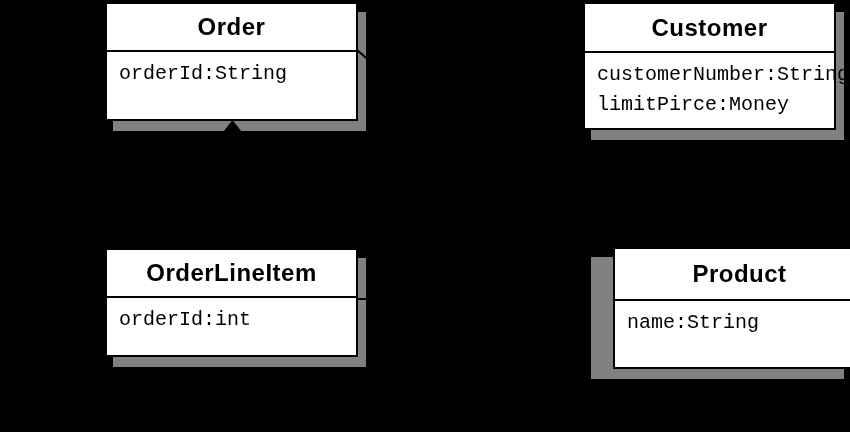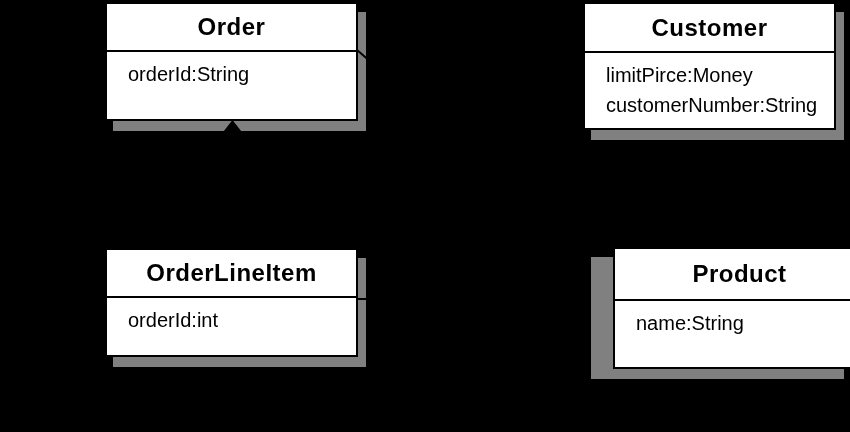--- a/index.html
+++ b/index.html
@@ -33,23 +33,24 @@
     box-sizing: border-box;
     border-bottom: 2px solid #000000;
     font-weight: bold;
     font-size: 24px;
     display: flex;
     align-items: center;
     justify-content: center;
     letter-spacing: 0.5px;
   }
   .class-attrs {
-    padding: 7px 12px 0 21px;
+    padding: 7px 12px 0 12px;
     font-size: 20px;
     line-height: 30px;
+    font-family: Liberation Mono, monospace;
   }
   .class-attr { white-space: nowrap; }
 </style>
 </head>
 <body>
 
 <div class="stage">
 
   <div class="shadow" style="left:113px; top:12px; width:253px; height:119px;"></div>
   <div class="shadow" style="left:591px; top:12px; width:253px; height:128px;"></div>
@@ -70,22 +71,22 @@
   <div class="class-box" style="left:105px; top:2px; width:253px; height:119px;">
     <div class="class-title" style="height:48px;">Order</div>
     <div class="class-attrs">
       <div class="class-attr">orderId:String</div>
     </div>
   </div>
 
   <div class="class-box" style="left:583px; top:2px; width:253px; height:128px;">
     <div class="class-title" style="height:49px;text-align:right;">Customer</div>
     <div class="class-attrs">
+      <div class="class-attr">customerNumber:String</div>
       <div class="class-attr">limitPirce:Money</div>
-      <div class="class-attr">customerNumber:String</div>
     </div>
   </div>
 
   <div class="class-box" style="left:105px; top:248px; width:253px; height:109px;">
     <div class="class-title" style="height:48px;">OrderLineItem</div>
     <div class="class-attrs">
       <div class="class-attr">orderId:int</div>
     </div>
   </div>
 

